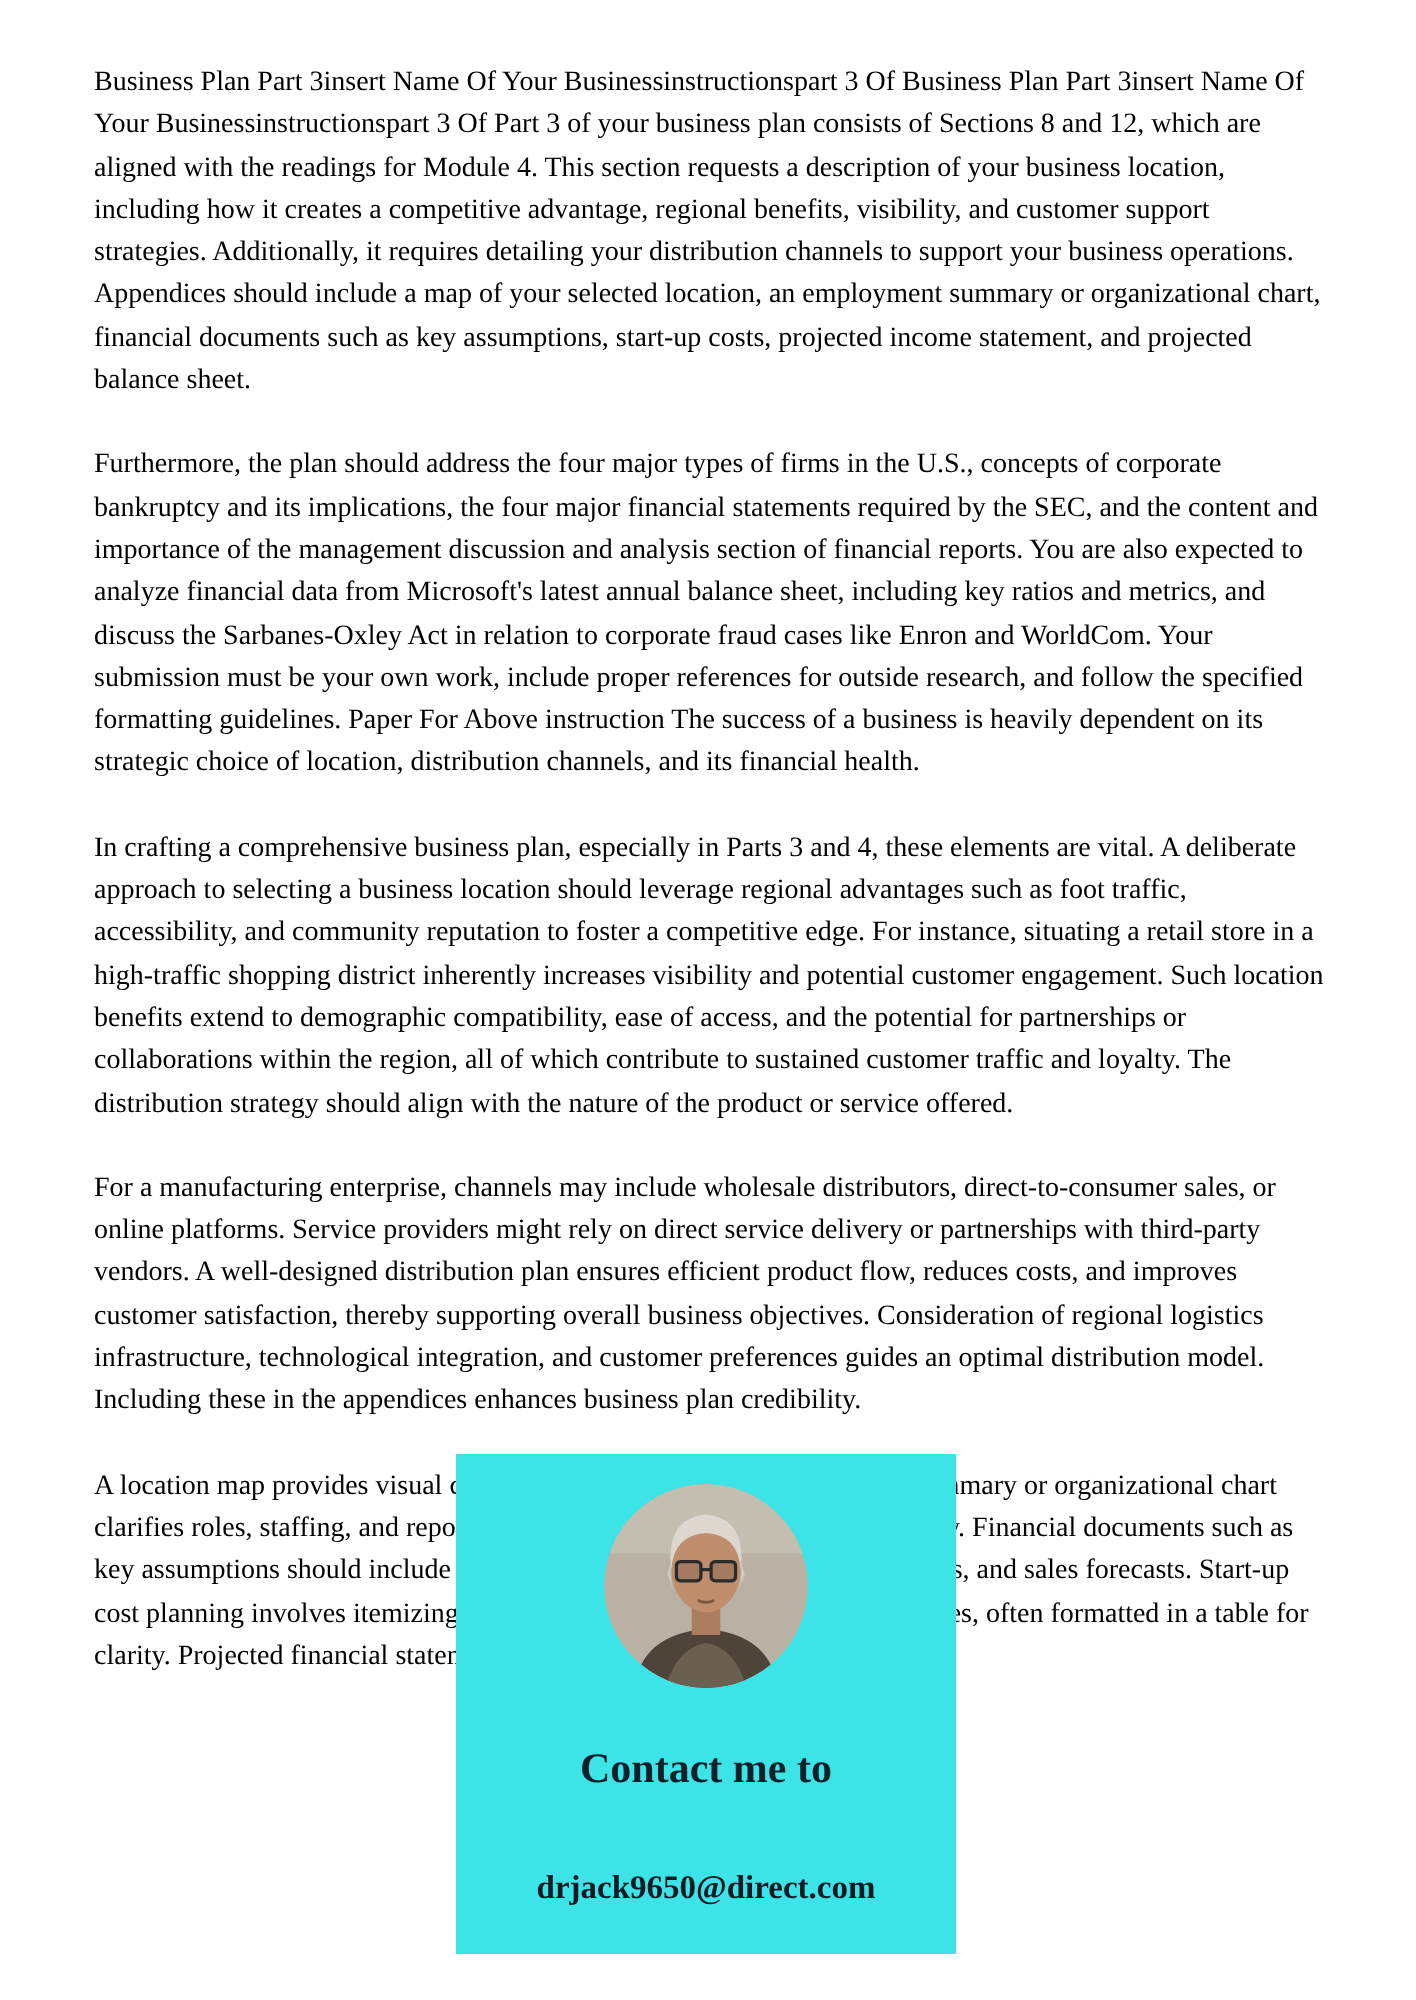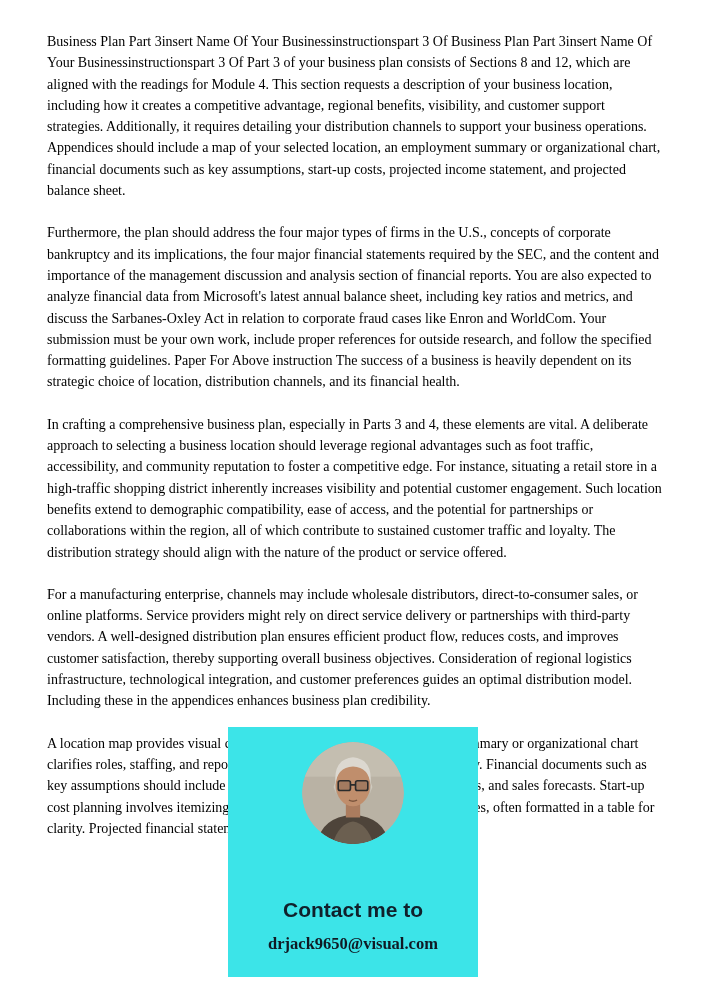--- a/index.html
+++ b/index.html
@@ -50,26 +50,25 @@
   .avatar-wrap svg {
     display: block;
     width: 100%;
     height: 100%;
   }
   .overlay-heading {
     position: absolute;
     top: 142px;
     left: 0;
     width: 100%;
-    font-family: Liberation Sans, sans-serif;
+    font-family: Liberation Serif, serif;
     font-weight: bold;
     font-size: 21px;
     line-height: 30px;
     color: #10202b;
-    margin-top: 26px;
   }
   .overlay-email {
     position: absolute;
     top: 207px;
     left: 0;
     width: 100%;
     font-family: "Liberation Serif", serif;
     font-weight: bold;
     font-size: 16.5px;
     color: #101a24;
@@ -114,16 +113,16 @@
           </g>
           <path d="M46 57 Q50 59 54 57" stroke="#7c563e" stroke-width="1.4" fill="none"></path>
         </g>
       </svg>
     </div>
 
     <div class="overlay-heading">
       <div>Contact me to</div>
     </div>
 
-    <div class="overlay-email">drjack9650@visual.com</div>
+    <div class="overlay-email">drjack9650@direct.com</div>
   </div>
 
 </div>
 
 </body></html>

